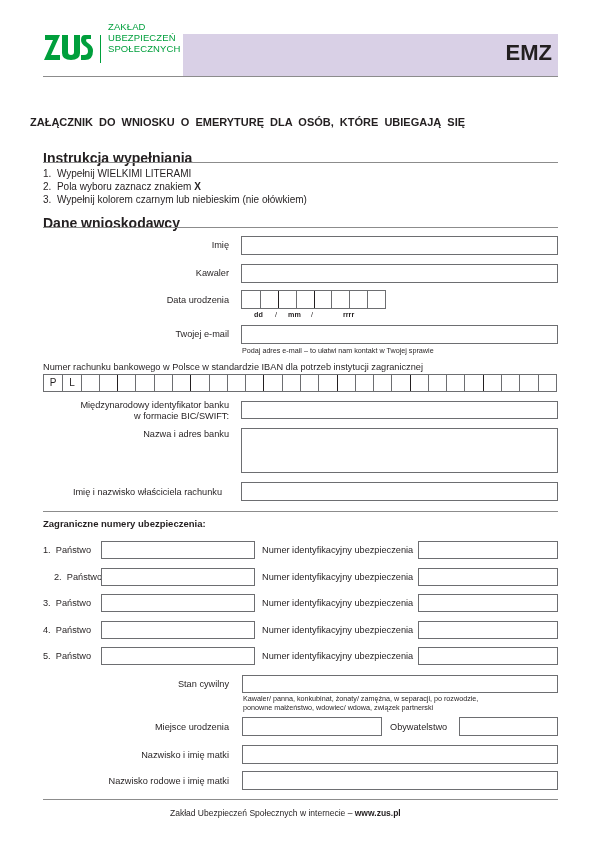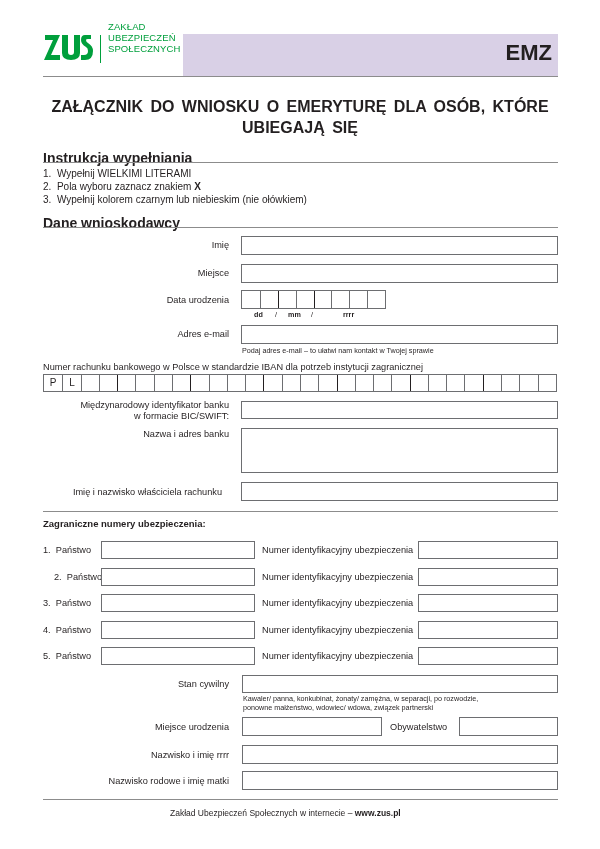--- a/index.html
+++ b/index.html
@@ -7,21 +7,21 @@
          font-family:"Liberation Sans", sans-serif; color:#231f20; }
   .abs { position:absolute; }
   
   .logo-zus { left:43px; top:31px; width:50px; height:34px; }
   .logo-sep { left:100px; top:35px; width:1px; height:28px; background:#009f3c; }
   .logo-text { left:108px; top:21px; font-size:9.5px; line-height:11px; color:#009f3c; font-weight:normal; letter-spacing:0.1px; }
   .header-band { left:183px; top:34px; width:375px; height:43px; background:#d9d0e6; }
   .form-code { right:48px; top:40px; font-size:22px; font-weight:bold; color:#231f20; }
   .header-rule { left:43px; top:76px; width:515px; height:1px; background:#8c8c8c; }
   
-  .title { left:30px; width:540px; top:96px; text-align:center; font-weight:bold; font-size:16px; line-height:21px; word-spacing:3px; }
+  .title { left:30px; width:540px; top:112px; font-weight:bold; font-size:11px; line-height:21px; word-spacing:3px; }
   
   .section-h { left:43px; font-weight:bold; font-size:14px; }
   .section-rule { left:43px; width:515px; height:1px; background:#8c8c8c; }
   .instr { left:43px; top:167px; font-size:10px; line-height:13px; }
   .instr div { white-space:nowrap; }
   .lbl { font-size:9.2px; text-align:right; color:#231f20; white-space:nowrap; }
   .box { border:1px solid #6d6e71; background:#fff; box-sizing:border-box; }
   .hint { font-size:7.2px; color:#231f20; line-height:9px; }
   .cells { display:flex; border:1px solid #6d6e71; box-sizing:border-box; }
   .cells .c { border-left:1px solid #6d6e71; box-sizing:border-box; font-size:10px; text-align:center; }
@@ -60,41 +60,41 @@
   <div><span>2.</span>&nbsp; <span>Pola wyboru zaznacz znakiem </span><b>X</b></div>
   <div><span>3.</span>&nbsp; <span>Wypełnij kolorem czarnym lub niebieskim (nie ołówkiem)</span></div>
 </div>
 
 <div class="abs section-h" style="top:215px">Dane wnioskodawcy</div>
 <div class="abs section-rule" style="top:227px"></div>
 
 <div class="abs lbl" style="top:240px; right:371px">Imię</div>
 <div class="abs box" style="left:241px; top:236px; width:317px; height:19px"></div>
 
-<div class="abs lbl" style="top:268px; right:371px">Miejsce</div>
+<div class="abs lbl" style="top:268px; right:371px">Kawaler</div>
 <div class="abs box" style="left:241px; top:264px; width:317px; height:19px"></div>
 
 <div class="abs lbl" style="top:295px; right:371px">Data urodzenia</div>
 <div class="abs cells" style="left:241px; top:290px; width:145px; height:19px">
   <div class="c" style="width:18px"></div>
   <div class="c" style="width:18px"></div>
   <div class="c thick" style="width:18px"></div>
   <div class="c" style="width:18px"></div>
   <div class="c thick" style="width:18px"></div>
   <div class="c" style="width:18px"></div>
   <div class="c" style="width:18px"></div>
   <div class="c" style="width:18px"></div>
 </div>
 <div class="abs date-lbl" style="left:254px; top:310px">dd</div>
 <div class="abs date-lbl" style="left:275px; top:310px; font-weight:normal">/</div>
 <div class="abs date-lbl" style="left:288px; top:310px">mm</div>
 <div class="abs date-lbl" style="left:311px; top:310px; font-weight:normal">/</div>
 <div class="abs date-lbl" style="left:343px; top:310px">rrrr</div>
 
-<div class="abs lbl" style="top:329px; right:371px">Adres e-mail</div>
+<div class="abs lbl" style="top:329px; right:371px">Twojej e-mail</div>
 <div class="abs box" style="left:241px; top:325px; width:317px; height:19px"></div>
 <div class="abs hint" style="left:242px; top:346px">Podaj adres e-mail – to ułatwi nam kontakt w Twojej sprawie</div>
 
 <div class="abs lbl" style="top:362px; left:43px; text-align:right">Numer rachunku bankowego w Polsce w standardzie IBAN dla potrzeb instytucji zagranicznej</div>
 <div class="abs cells" id="iban" style="left:43px; top:374px; width:514px; height:18px">
     <div class="c" style="width: 18.3571px; line-height: 16px;">P</div>
     <div class="c" style="width: 18.3571px; line-height: 16px;">L</div>
     <div class="c" style="width: 18.3571px; line-height: 16px;"></div>
     <div class="c" style="width: 18.3571px; line-height: 16px;"></div>
     <div class="c thick" style="width: 18.3571px; line-height: 16px;"></div>
@@ -165,21 +165,21 @@
 <div class="abs hint" style="left:243px; top:694px">
   <div>Kawaler/ panna, konkubinat, żonaty/ zamężna, w separacji, po rozwodzie,</div>
   <div>ponowne małżeństwo, wdowiec/ wdowa, związek partnerski</div>
 </div>
 
 <div class="abs lbl" style="top:722px; right:371px">Miejsce urodzenia</div>
 <div class="abs box" style="left:242px; top:717px; width:140px; height:19px"></div>
 <div class="abs lbl" style="top:722px; left:390px">Obywatelstwo</div>
 <div class="abs box" style="left:459px; top:717px; width:99px; height:19px"></div>
 
-<div class="abs lbl" style="top:750px; right:371px">Nazwisko i imię rrrr</div>
+<div class="abs lbl" style="top:750px; right:371px">Nazwisko i imię matki</div>
 <div class="abs box" style="left:242px; top:745px; width:316px; height:19px"></div>
 
 <div class="abs lbl" style="top:776px; right:371px">Nazwisko rodowe i imię matki</div>
 <div class="abs box" style="left:242px; top:771px; width:316px; height:19px"></div>
 
 <div class="abs section-rule" style="top:799px"></div>
 <div class="abs footer">
   <span>Zakład Ubezpieczeń Społecznych w internecie – </span><b>www.zus.pl</b>
 </div>
 <div class="abs page-num">Strona 1 z 4</div>

